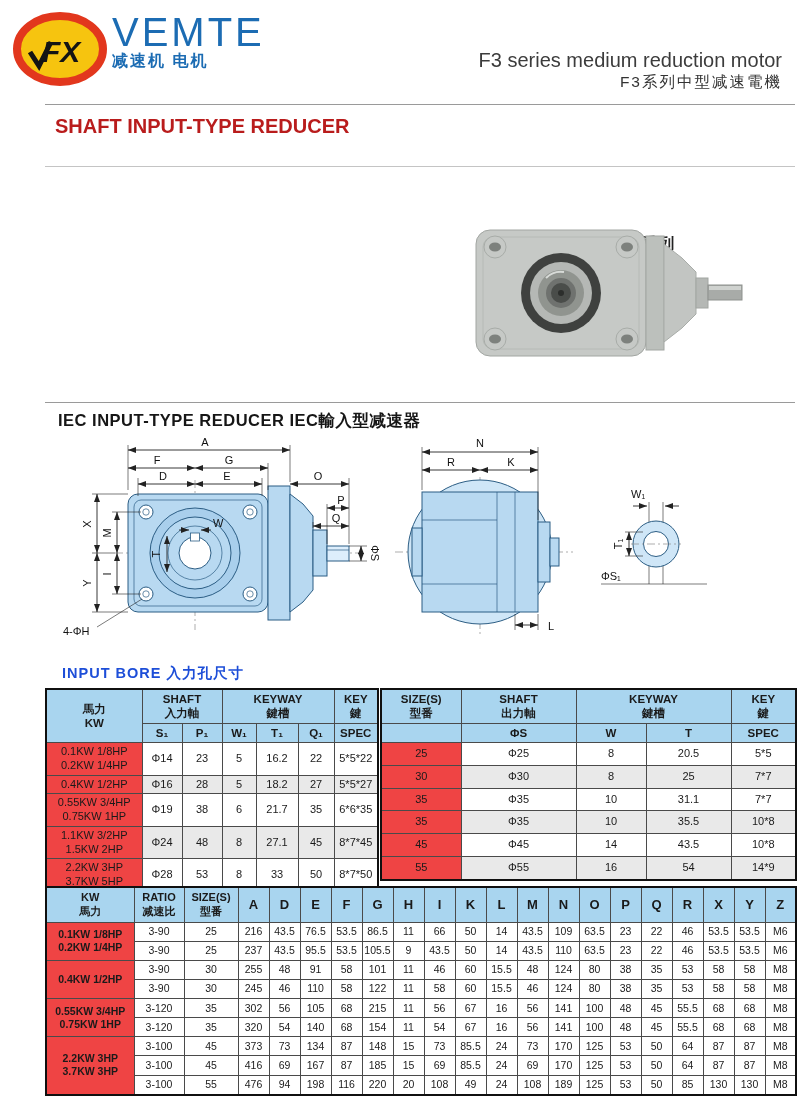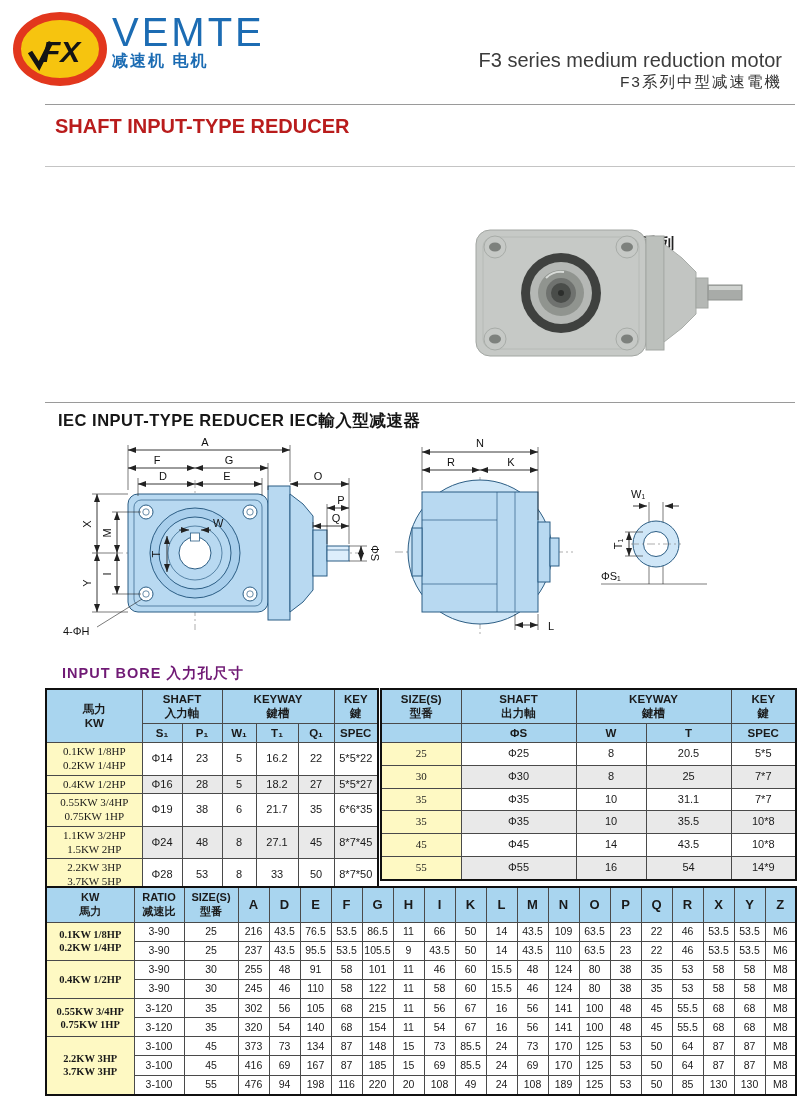--- a/index.html
+++ b/index.html
@@ -10,27 +10,27 @@
   
   .brand-en{font-size:40px;font-weight:normal;color:#1c6cb3;letter-spacing:3px;line-height:1.0;}
   .brand-zh{font-size:16px;font-weight:bold;color:#1c6cb3;letter-spacing:2px;line-height:1.15;}
   .series{position:absolute;right:18px;top:48px;text-align:right;}
   .series-en{font-size:20px;color:#3c3c3c;line-height:1.2;}
   .series-zh{font-size:15.5px;color:#333;letter-spacing:2px;}
   .title-en{font-size:20px;font-weight:bold;color:#b91c1c;line-height:1.2;}
   .title-zh{font-size:16px;font-weight:bold;color:#161616;letter-spacing:1px;}
   .caption{font-size:16px;font-weight:600;letter-spacing:2px;color:#222;margin-top:48px;}
   .iec{font-size:16.5px;font-weight:bold;letter-spacing:0.5px;color:#161616;}
-  .sec-title{font-size:14.5px;font-weight:bold;letter-spacing:1px;color:#701a75;}
+  .sec-title{font-size:14.5px;font-weight:bold;letter-spacing:1px;color:#1d4ed8;}
   
   table.dtable{border-collapse:collapse;table-layout:fixed;border:2px solid #101010;background:#fff;}
   .dtable th,.dtable td{border:1px solid #4a4a4a;text-align:center;vertical-align:middle;
         padding:2px 0;line-height:1.25;}
   .dtable thead th{background:#a9d5ef;font-weight:bold;white-space:pre-line;}
-  .dtable th.lbl{background:#fef9c3;font-weight:normal;white-space:pre-line;font-family:Liberation Serif, serif;}
+  .dtable th.lbl{background:#ef4444;font-weight:normal;white-space:pre-line;}
   .dtable tr.alt td{background:#e9e9e9;}
   #t-in{font-size:11px;} #t-in thead th{font-size:11.5px;}
   #t-out{font-size:11px;} #t-out thead th{font-size:11.5px;} #t-out td{padding:4px 16px;margin-left:32px;}
   #t-dim{font-size:10.5px;} 
   #t-dim thead th{font-size:13px;padding:3px 0;}
   #t-dim thead th:nth-child(-n+3){font-size:11px;}
   #t-dim th.lbl{font-weight:bold;font-size:10.5px;}
   #t-dim td{padding:2.5px 0;}
   
   .blue{fill:#b8d9f1;stroke:#2b5d84;stroke-width:1;}

